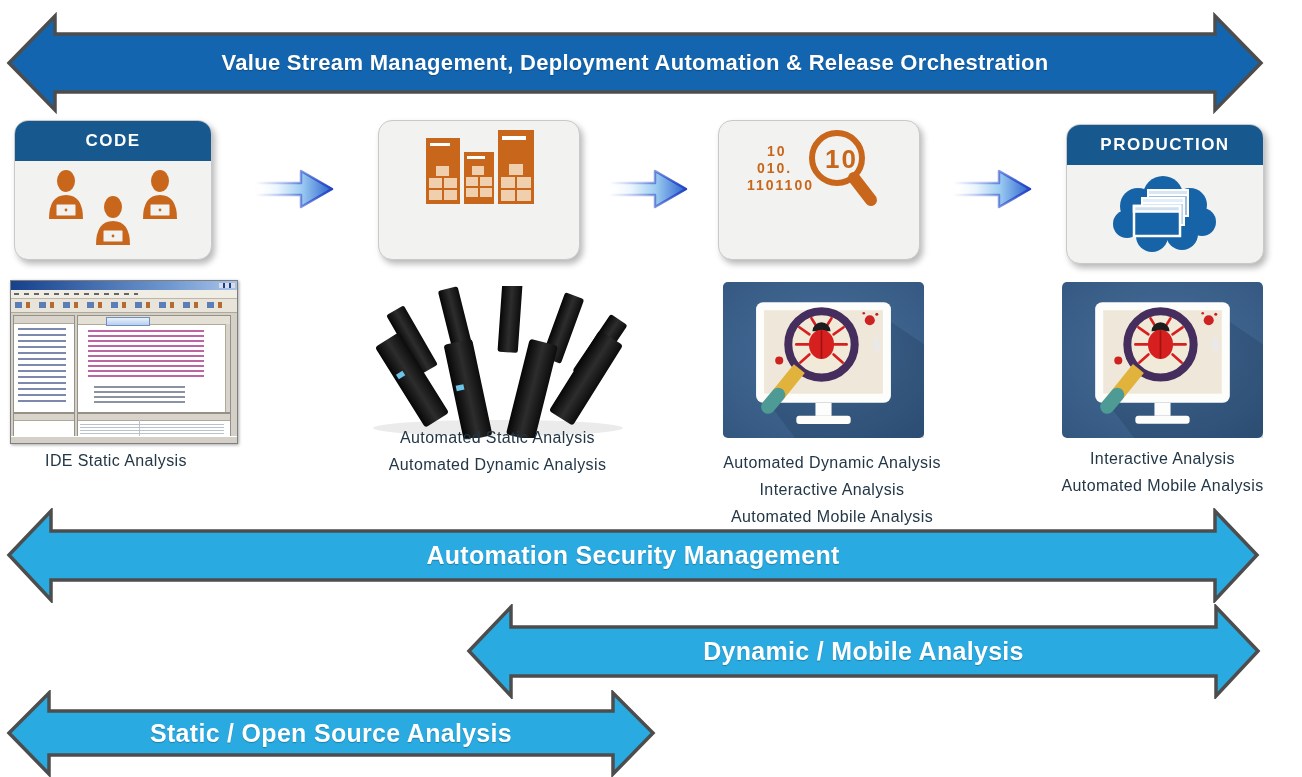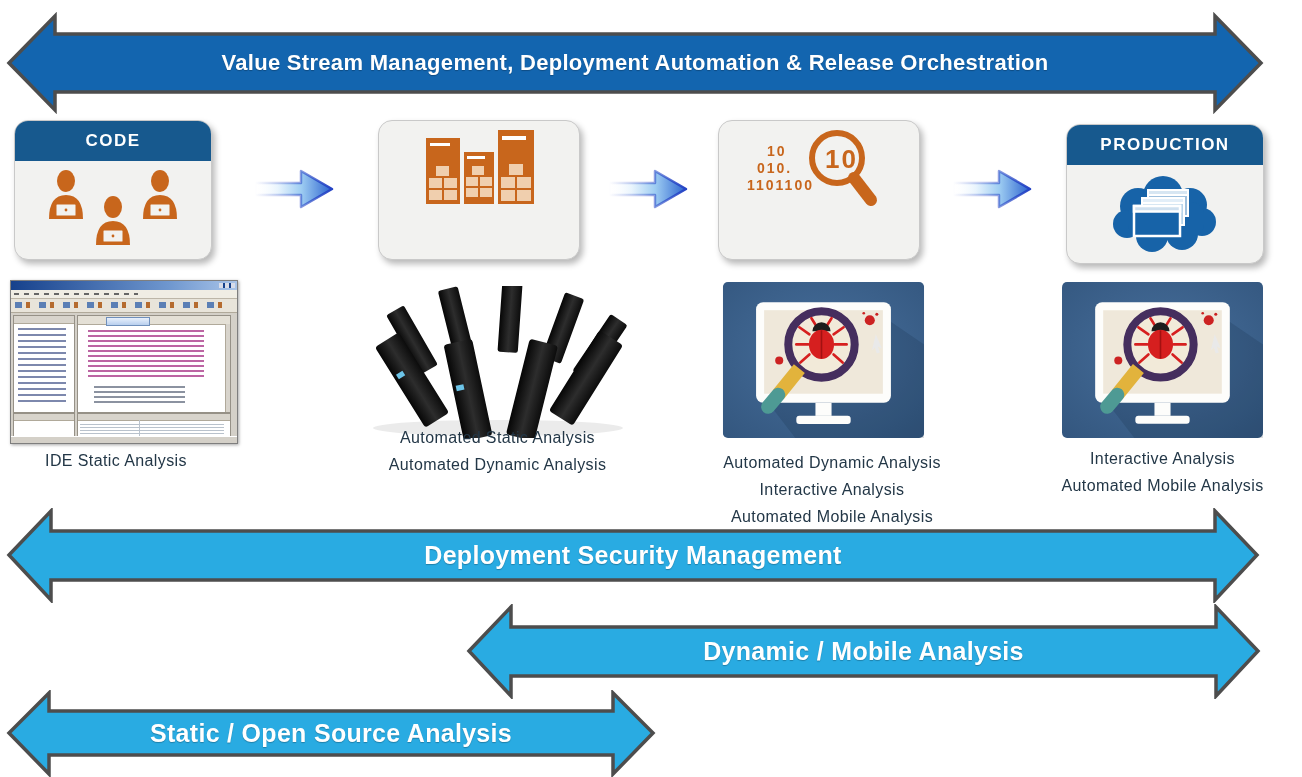--- a/index.html
+++ b/index.html
@@ -328,21 +328,21 @@
   </div>
   <div class="caption" style="left:1015px;top:445px;width:295px">
     <div>Interactive Analysis</div>
     <div>Automated Mobile Analysis</div>
   </div>
 
   <div class="layer arrow-wrap" style="left:6px;top:508px;width:1254px;height:95px">
     <svg width="1254" height="95" viewBox="0 0 1254 95">
       <polygon points="3,47 45,3 45,23 1209,23 1209,3 1251,47 1209,92 1209,72 45,72 45,92" fill="#29ABE2" stroke="#4d4d4d" stroke-width="3.5" stroke-linejoin="miter"></polygon>
     </svg>
-    <div class="arrow-text" style="font-size:25px">Deployment Security Management</div>
+    <div class="arrow-text" style="font-size:25px">Automation Security Management</div>
   </div>
 
   <div class="layer arrow-wrap" style="left:6px;top:690px;width:650px;height:87px">
     <svg width="650" height="87" viewBox="0 0 650 87">
       <polygon points="3,43 43,3 43,21 607,21 607,3 647,43 607,84 607,65 43,65 43,84" fill="#29ABE2" stroke="#4d4d4d" stroke-width="3.5" stroke-linejoin="miter"></polygon>
     </svg>
     <div class="arrow-text" style="font-size:25px">Static / Open Source Analysis</div>
   </div>
 
   <div class="layer arrow-wrap" style="left:466px;top:604px;width:795px;height:95px">

